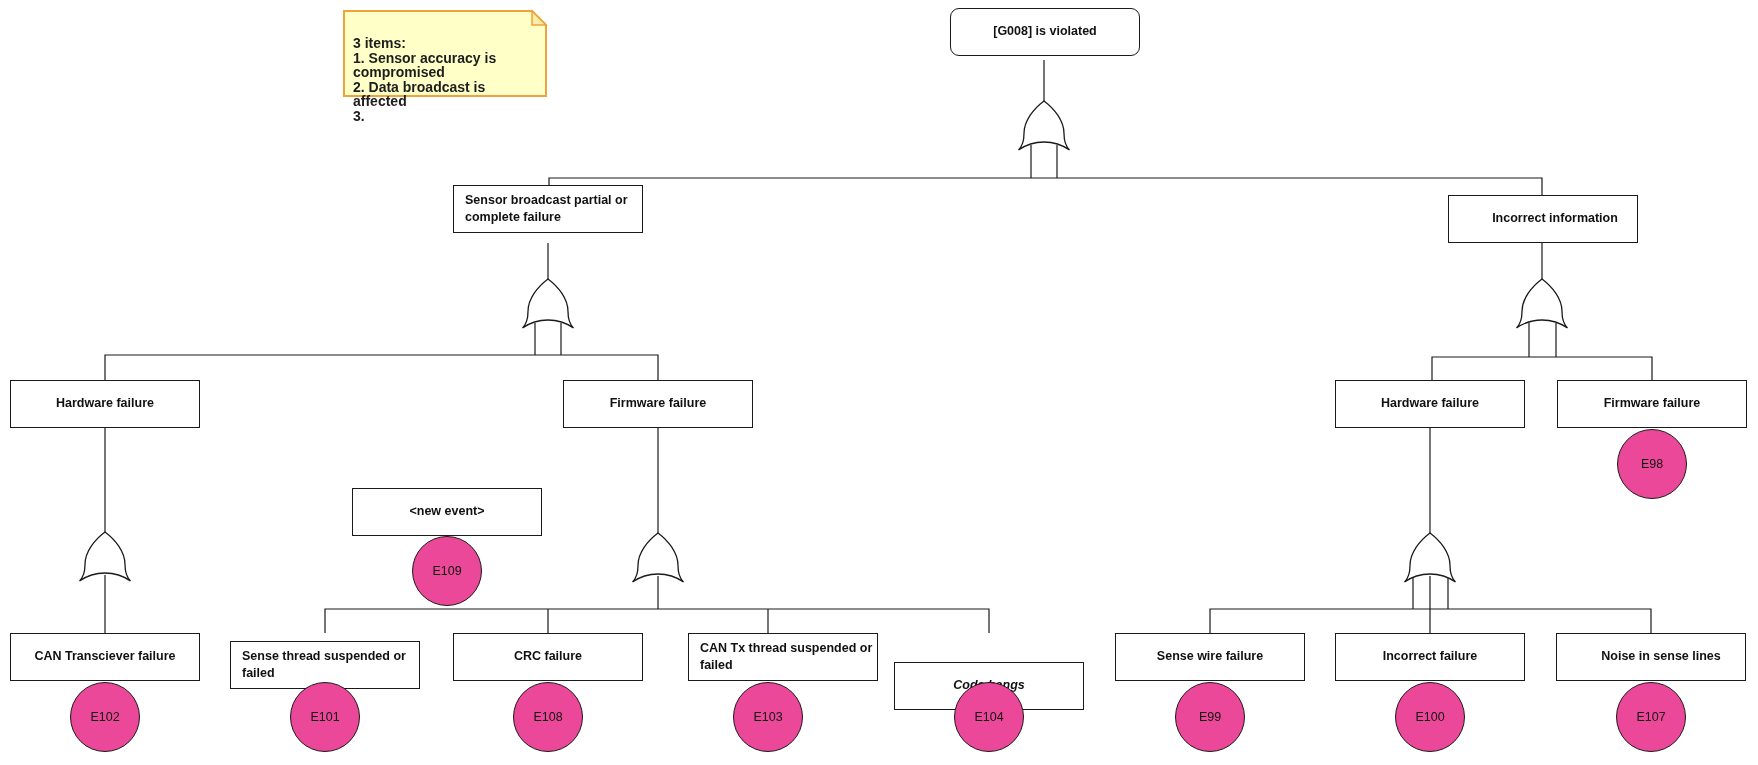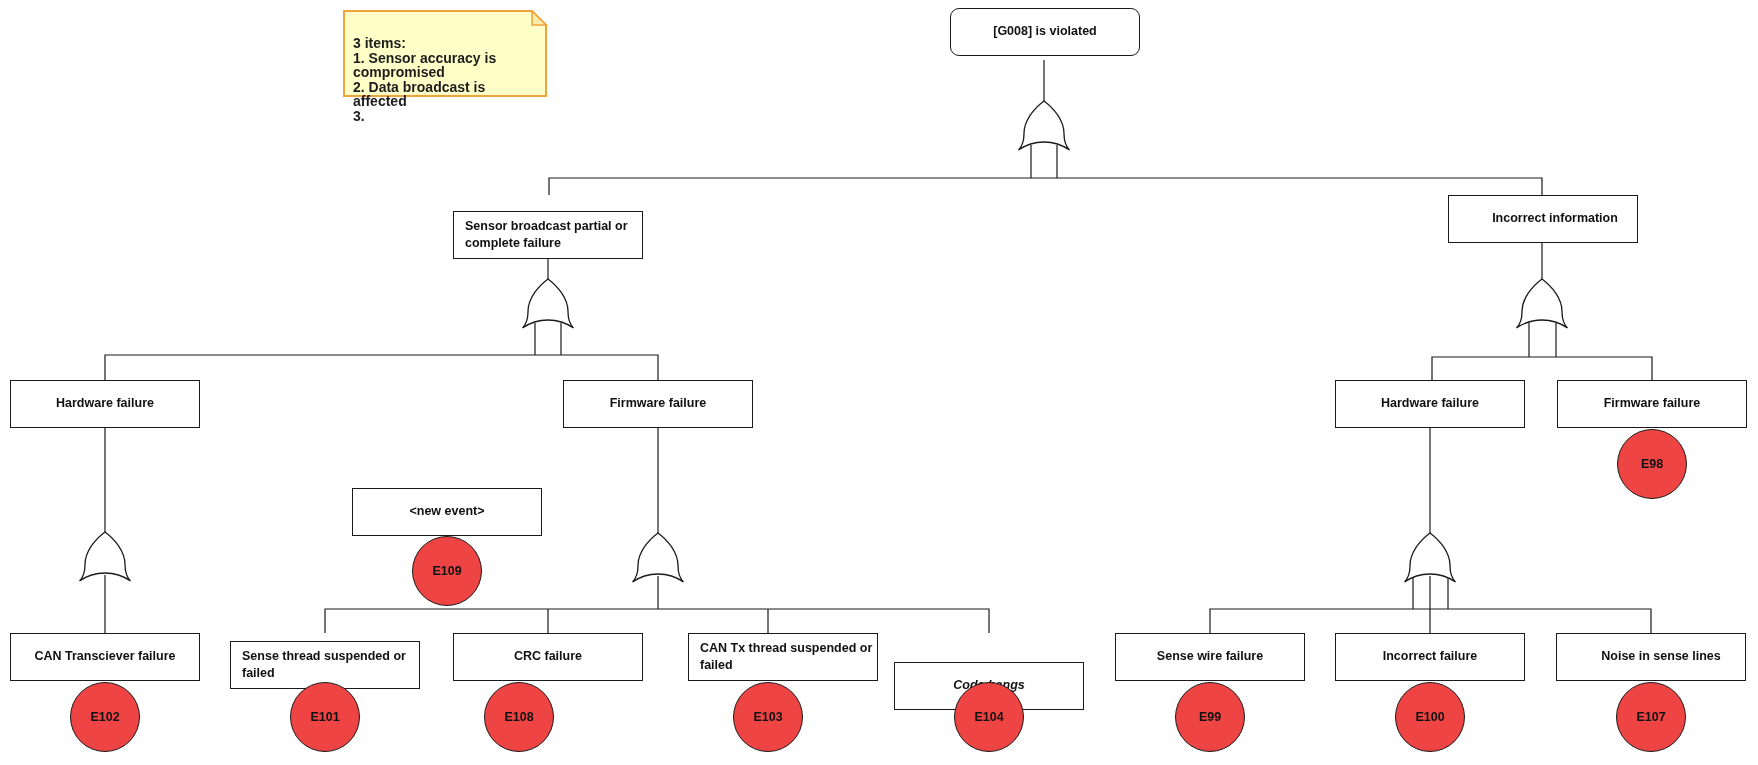--- a/index.html
+++ b/index.html
@@ -12,23 +12,23 @@
   .node {
     position:absolute; width:190px; height:48px; box-sizing:border-box;
     background:#ffffff; border:1px solid #1a1a1a; z-index:2;
     display:flex; align-items:center; justify-content:center;
     font-size:12.5px; font-weight:600; color:#111111; text-align:center;
     line-height:1.38; white-space:pre-line;
   }
   .node.left-text { justify-content:flex-start; text-align:left; padding:0 4px 0 11px; }
   .event {
     position:absolute; width:70px; height:70px; box-sizing:border-box;
-    background:#ef4444; border:1.5px solid #1a1a1a; border-radius:50%; z-index:2;
+    background:#ec4899; border:1.5px solid #1a1a1a; border-radius:50%; z-index:2;
     display:flex; align-items:center; justify-content:center;
-    font-size:12.5px; font-weight:700; color:#111111;
+    font-size:12.5px; font-weight:400; color:#111111;
   }
   .note-wrap { position:absolute; left:343px; top:10px; width:205px; height:88px; z-index:3; }
   .note-text {
     position:absolute; left:10px; top:6px; right:8px;
     font-size:14px; font-weight:600; color:#1d1d1d; line-height:14.5px; white-space:pre-line;margin-top:20px;
   }
 </style>
 </head>
 <body>
 
@@ -78,42 +78,42 @@
       <path d="M1 1 H189 L203 15 V86 H1 Z" fill="#FFFFC8" stroke="#F0A33C" stroke-width="2"></path>
       <path d="M189 1 V15 H203 Z" fill="#F8EDA8" stroke="#F0A33C" stroke-width="1.5"></path>
     </svg>
     <div class="note-text">3 items:
 1. Sensor accuracy is compromised
 2. Data broadcast is affected
 3.</div>
   </div>
 
   <div class="node" style="left:950px; top:8px;border-radius:9px;">[G008] is violated</div>
-  <div class="node left-text" style="left:453px; top:211px;">Sensor broadcast partial or
+  <div class="node left-text" style="left:453px; top:185px;">Sensor broadcast partial or
 complete failure</div>
   <div class="node" style="left:1448px; top:195px;padding-left:24px;">Incorrect information</div>
   <div class="node" style="left:10px; top:380px;">Hardware failure</div>
   <div class="node" style="left:563px; top:380px;">Firmware failure</div>
   <div class="node" style="left:1335px; top:380px;">Hardware failure</div>
   <div class="node" style="left:1557px; top:380px;">Firmware failure</div>
   <div class="node" style="left:352px; top:488px;">&lt;new event&gt;</div>
   <div class="node" style="left:10px; top:633px;">CAN Transciever failure</div>
   <div class="node left-text" style="left:230px; top:633px;margin-top:8px;">Sense thread suspended or
 failed</div>
   <div class="node" style="left:453px; top:633px;">CRC failure</div>
   <div class="node left-text" style="left:688px; top:633px;">CAN Tx thread suspended or
 failed</div>
   <div class="node" style="left:894px; top:662px;font-style:italic;">Code hangs</div>
   <div class="node" style="left:1115px; top:633px;">Sense wire failure</div>
   <div class="node" style="left:1335px; top:633px;">Incorrect failure</div>
   <div class="node" style="left:1556px; top:633px;padding-left:20px;">Noise in sense lines</div>
 
   <div class="event" style="left:70px;  top:682px;">E102</div>
   <div class="event" style="left:290px; top:682px;">E101</div>
-  <div class="event" style="left:484px; top:682px;">E108</div>
+  <div class="event" style="left:513px; top:682px;">E108</div>
   <div class="event" style="left:733px; top:682px;">E103</div>
   <div class="event" style="left:954px; top:682px;">E104</div>
   <div class="event" style="left:1175px; top:682px;">E99</div>
   <div class="event" style="left:1395px; top:682px;">E100</div>
   <div class="event" style="left:1616px; top:682px;">E107</div>
   <div class="event" style="left:412px; top:536px;">E109</div>
   <div class="event" style="left:1617px; top:429px;">E98</div>
 
 </div>
 

